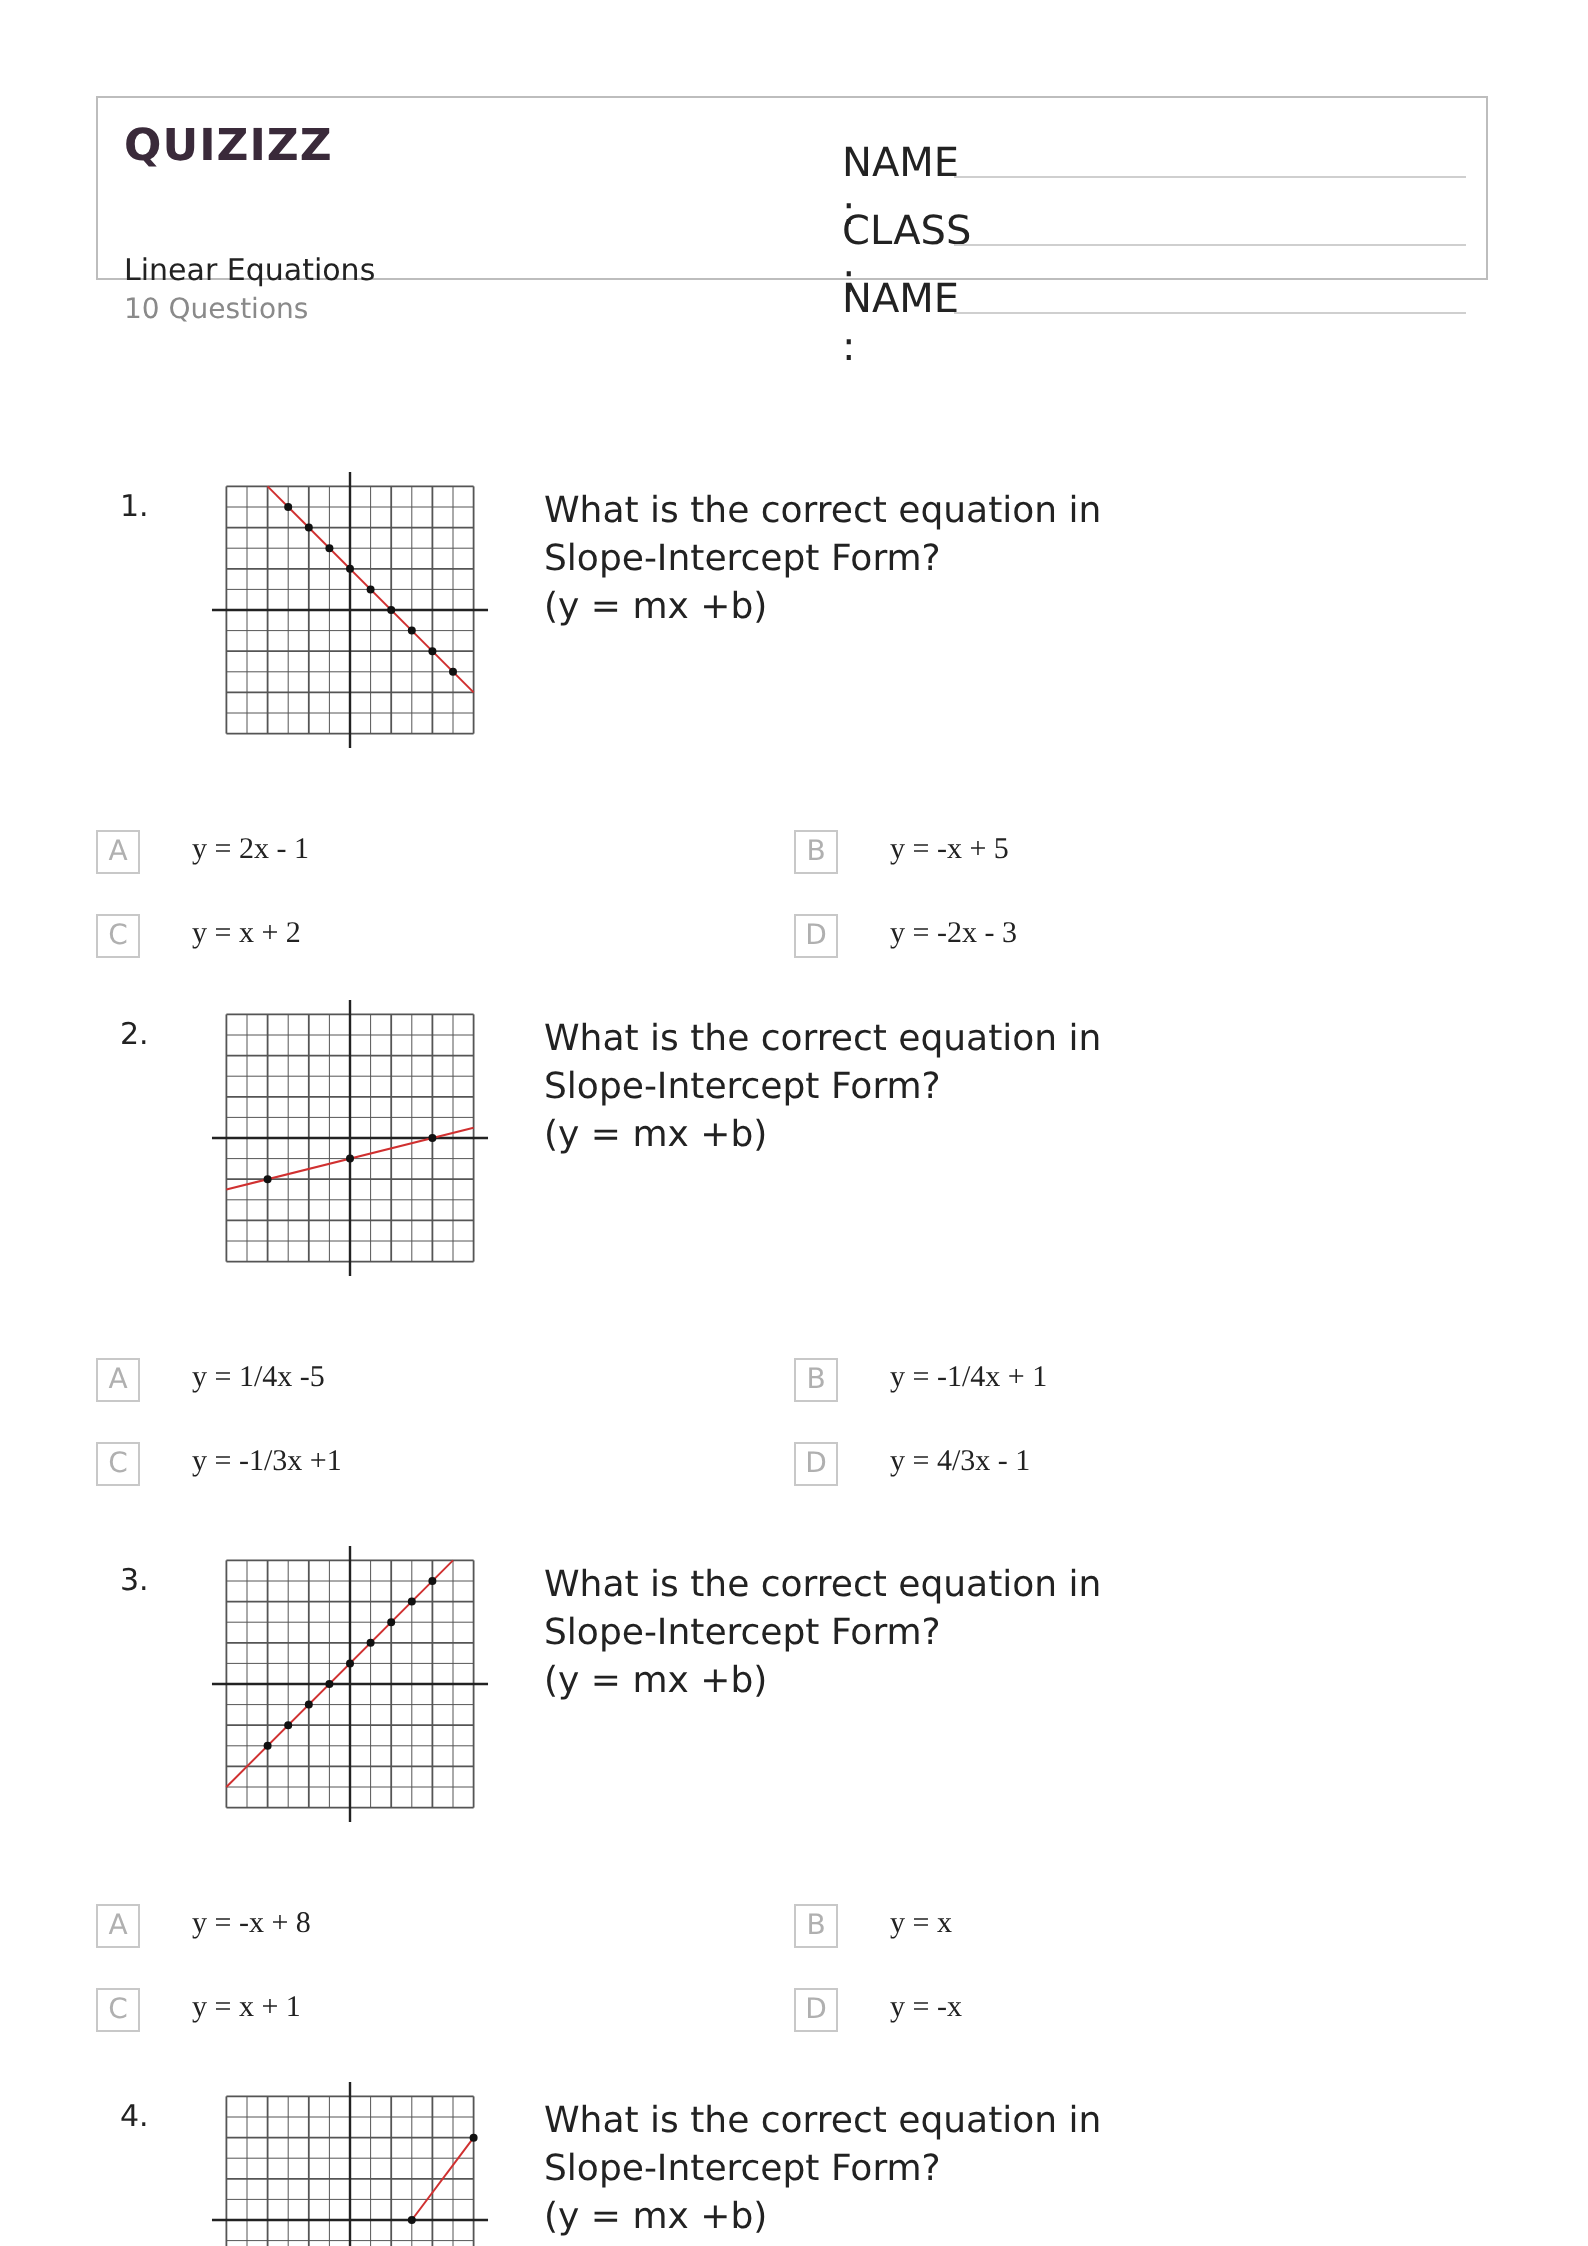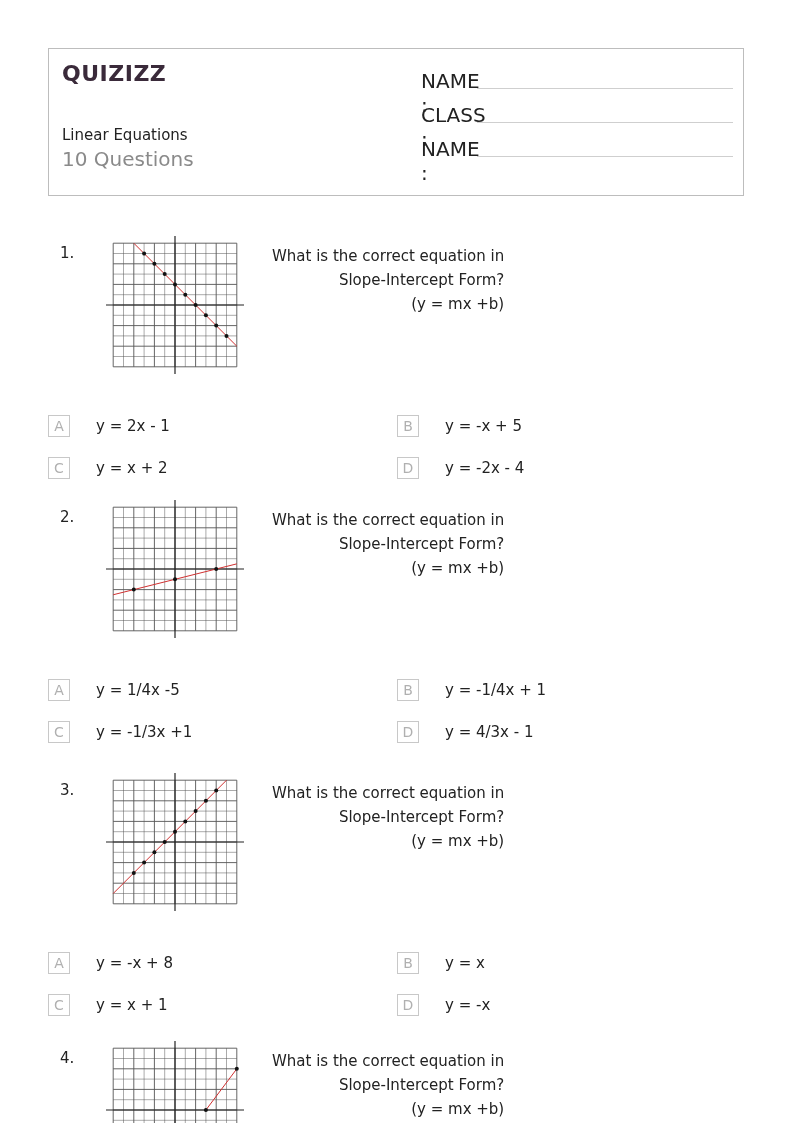--- a/index.html
+++ b/index.html
@@ -1,30 +1,30 @@
 <!DOCTYPE html>
 <html><head>
 <meta charset="utf-8">
 <style>
   html,body{margin:0;padding:0;background:#fff;}
   body{width:794px;height:1123px;position:relative;overflow:hidden;font-family:"DejaVu Sans","Liberation Sans",sans-serif;color:#222;}
-  .header{position:absolute;left:48px;top:48px;width:696px;height:148px;border:1px solid #bdbdbd;box-sizing:border-box;}
+  .header{position:absolute;left:48px;top:48px;width:696px;height:92px;border:1px solid #bdbdbd;box-sizing:border-box;}
   .logo{position:absolute;left:13px;top:12px;font-family:"DejaVu Sans",sans-serif;font-weight:bold;font-size:22px;color:#3a2a3a;letter-spacing:0.5px;}
   .title{position:absolute;left:13px;top:77px;font-size:15px;color:#222;}
-  .subtitle{position:absolute;left:13px;top:98px;font-size:20px;color:#8a8a8a;}
+  .subtitle{position:absolute;left:13px;top:98px;font-size:14px;color:#8a8a8a;}
   .field{position:absolute;left:372px;font-size:20px;color:#222;}
   .field .lbl{display:inline-block;width:56px;}
   .field .line{position:absolute;left:56px;top:19px;width:256px;border-bottom:1px solid #cfcfcf;}
   .q{position:absolute;left:0;width:794px;}
   .qnum{position:absolute;left:60px;top:0;font-size:15px;}
-  .qtext{position:absolute;left:272px;top:0;font-size:15px;line-height:24px;color:#222;text-align:right;}
+  .qtext{position:absolute;left:272px;top:0;font-size:18px;line-height:24px;color:#222;}
   .graph{position:absolute;left:104px;top:-10px;}
   .opt{position:absolute;font-size:15px;}
   .opt .box{position:absolute;left:0;top:-4px;width:22px;height:22px;border:1px solid #c8c8c8;box-sizing:border-box;color:#b0b0b0;text-align:center;font-size:14px;line-height:20px;}
-  .opt .txt{position:absolute;left:48px;top:-2px;white-space:nowrap;}
+  .opt .txt{position:absolute;left:48px;top:-2px;white-space:nowrap;font-family:Liberation Serif, serif;}
 </style>
 </head>
 <body>
 
 <div class="header">
   <div class="logo">QUIZIZZ</div>
   <div class="title">Linear Equations</div>
   <div class="subtitle">10 Questions</div>
   <div class="field" style="top:20px"><span class="lbl">NAME :</span><span class="line"></span></div>
   <div class="field" style="top:54px"><span class="lbl">CLASS :</span><span class="line"></span></div>
@@ -86,21 +86,21 @@
       <div class="opt" style="left:397px;top:175px">
         <span class="box">B</span>
         <span class="txt">y = -x + 5</span>
       </div>
       <div class="opt" style="left:48px;top:217px">
         <span class="box">C</span>
         <span class="txt">y = x + 2</span>
       </div>
       <div class="opt" style="left:397px;top:217px">
         <span class="box">D</span>
-        <span class="txt">y = -2x - 4</span>
+        <span class="txt">y = -2x - 3</span>
       </div>
     </div>
     <div class="q" style="top: 508px;">
       <div class="qnum">2.</div>
       <div class="qtext">
         <div>What is the correct equation in</div>
         <div>Slope-Intercept Form?</div>
         <div>(y = mx +b)</div>
       </div>
       <svg class="graph" width="142" height="142">

